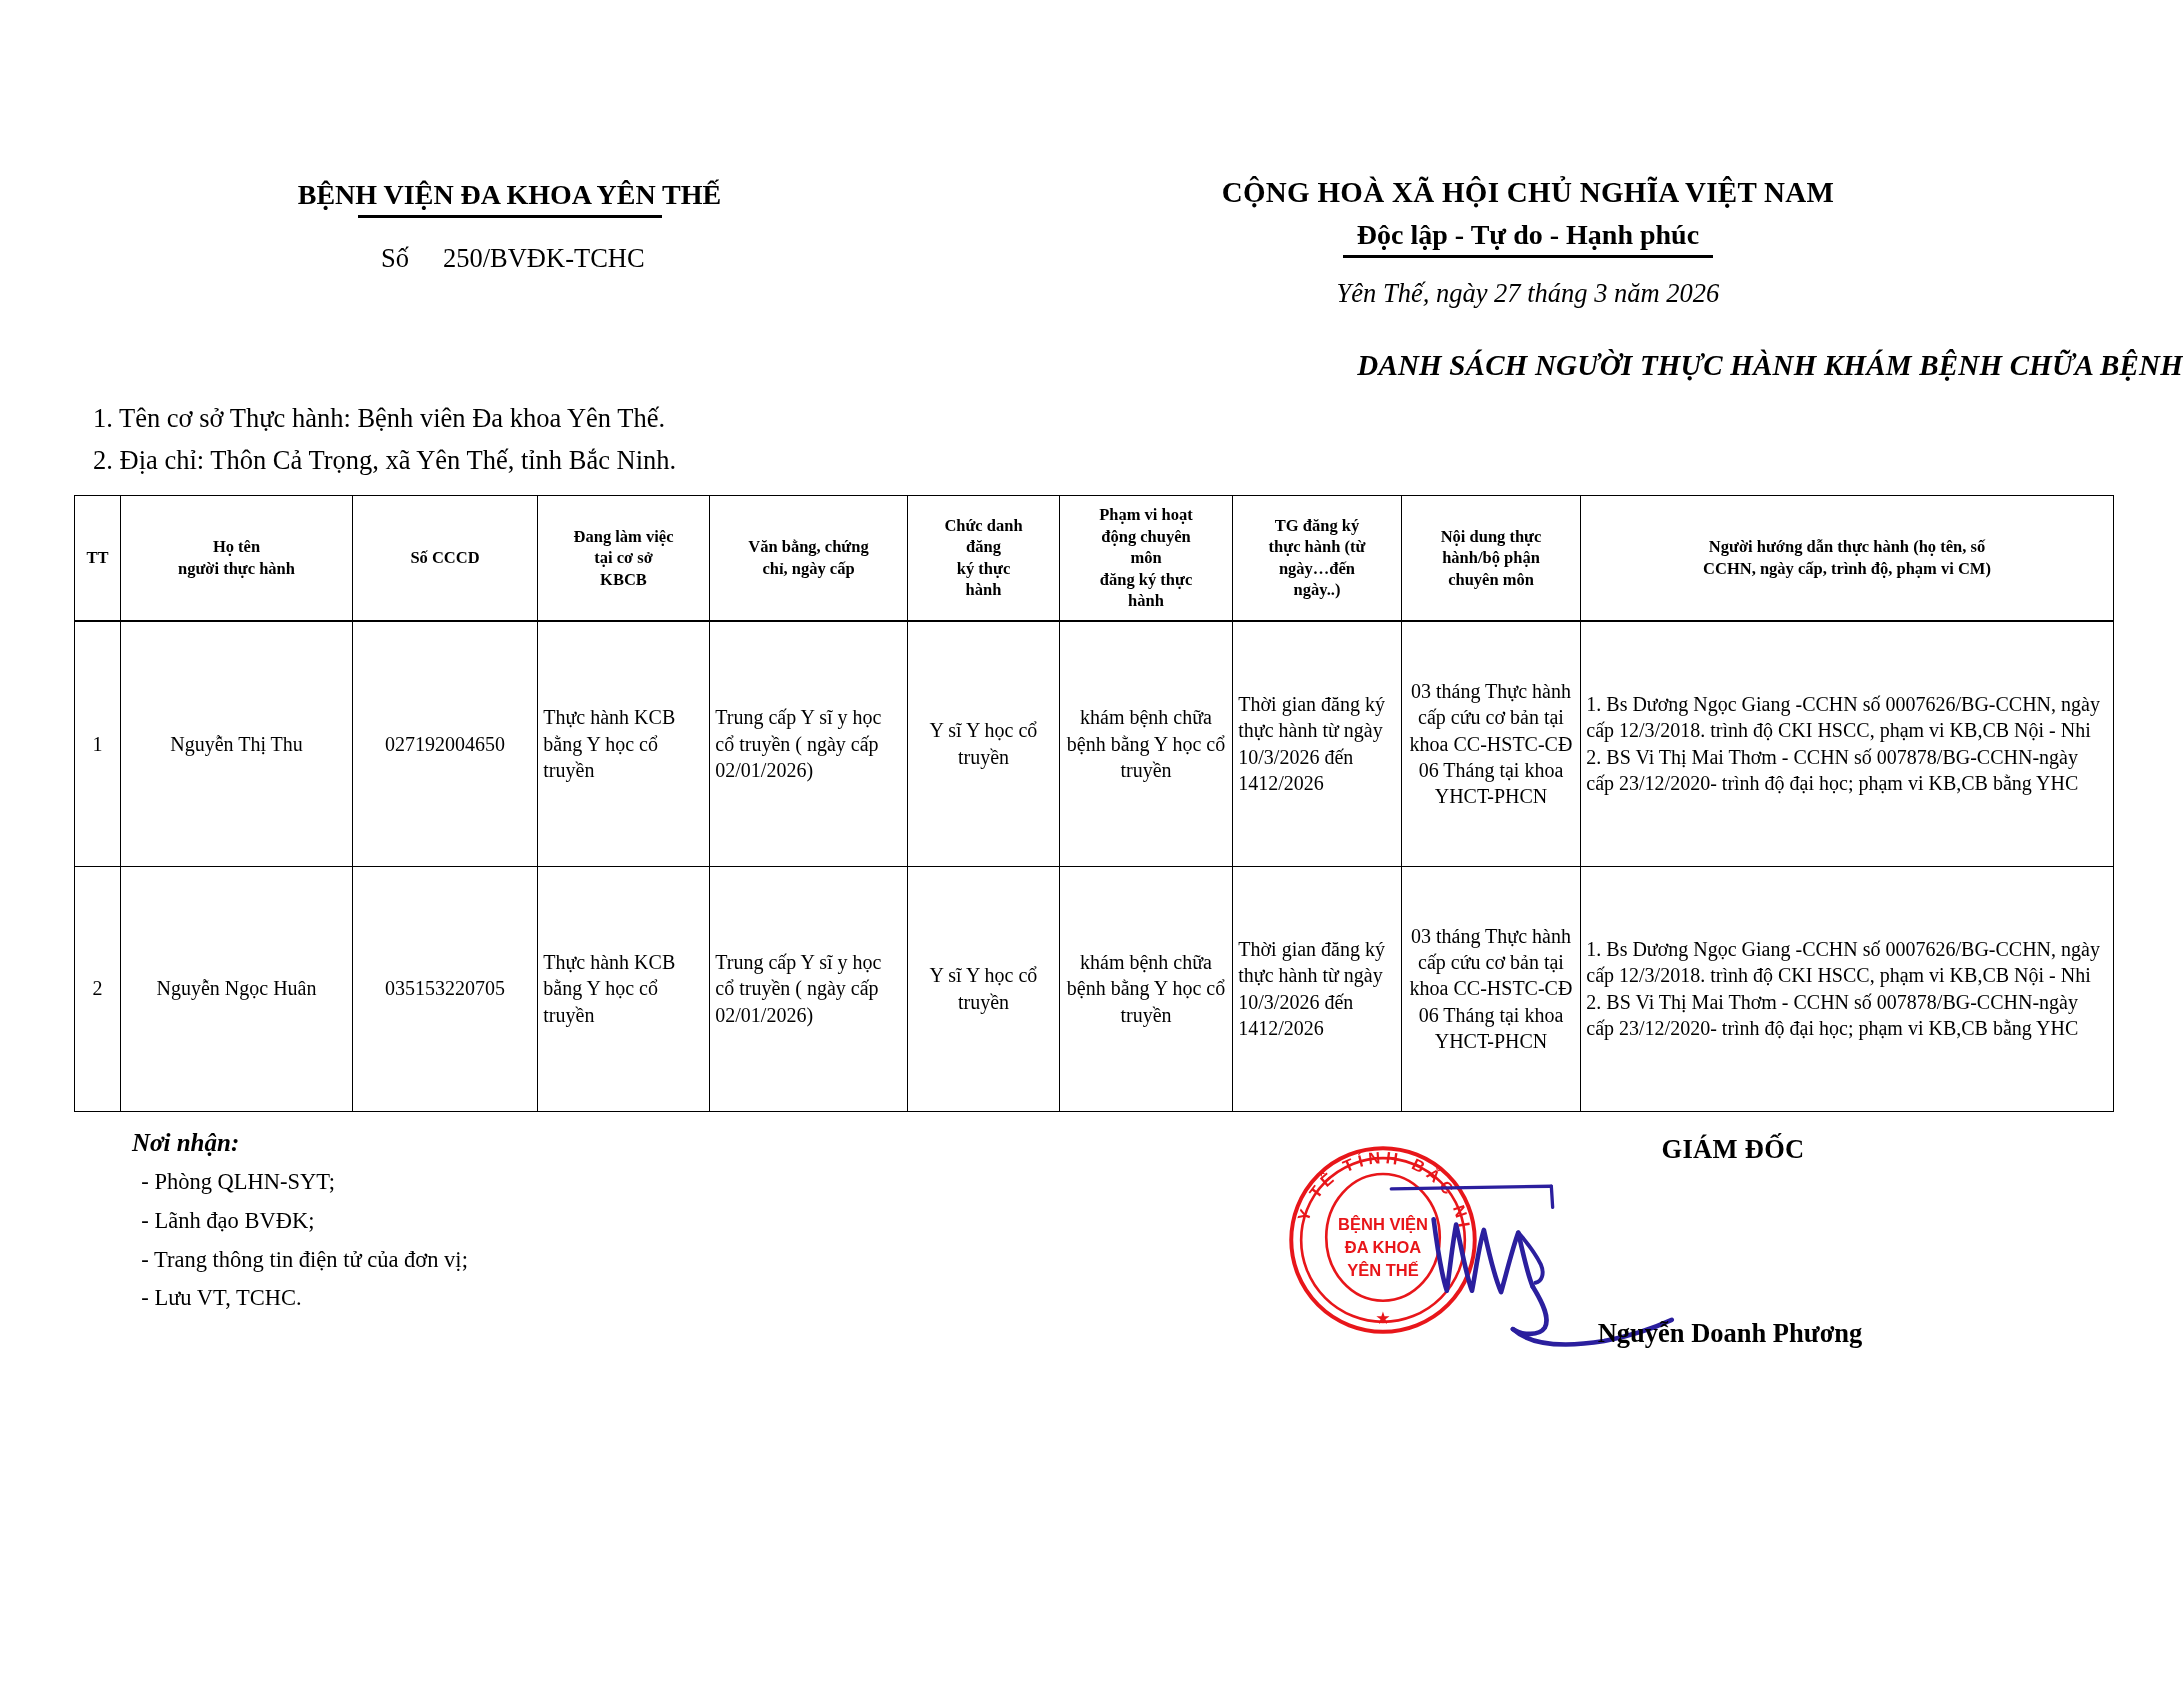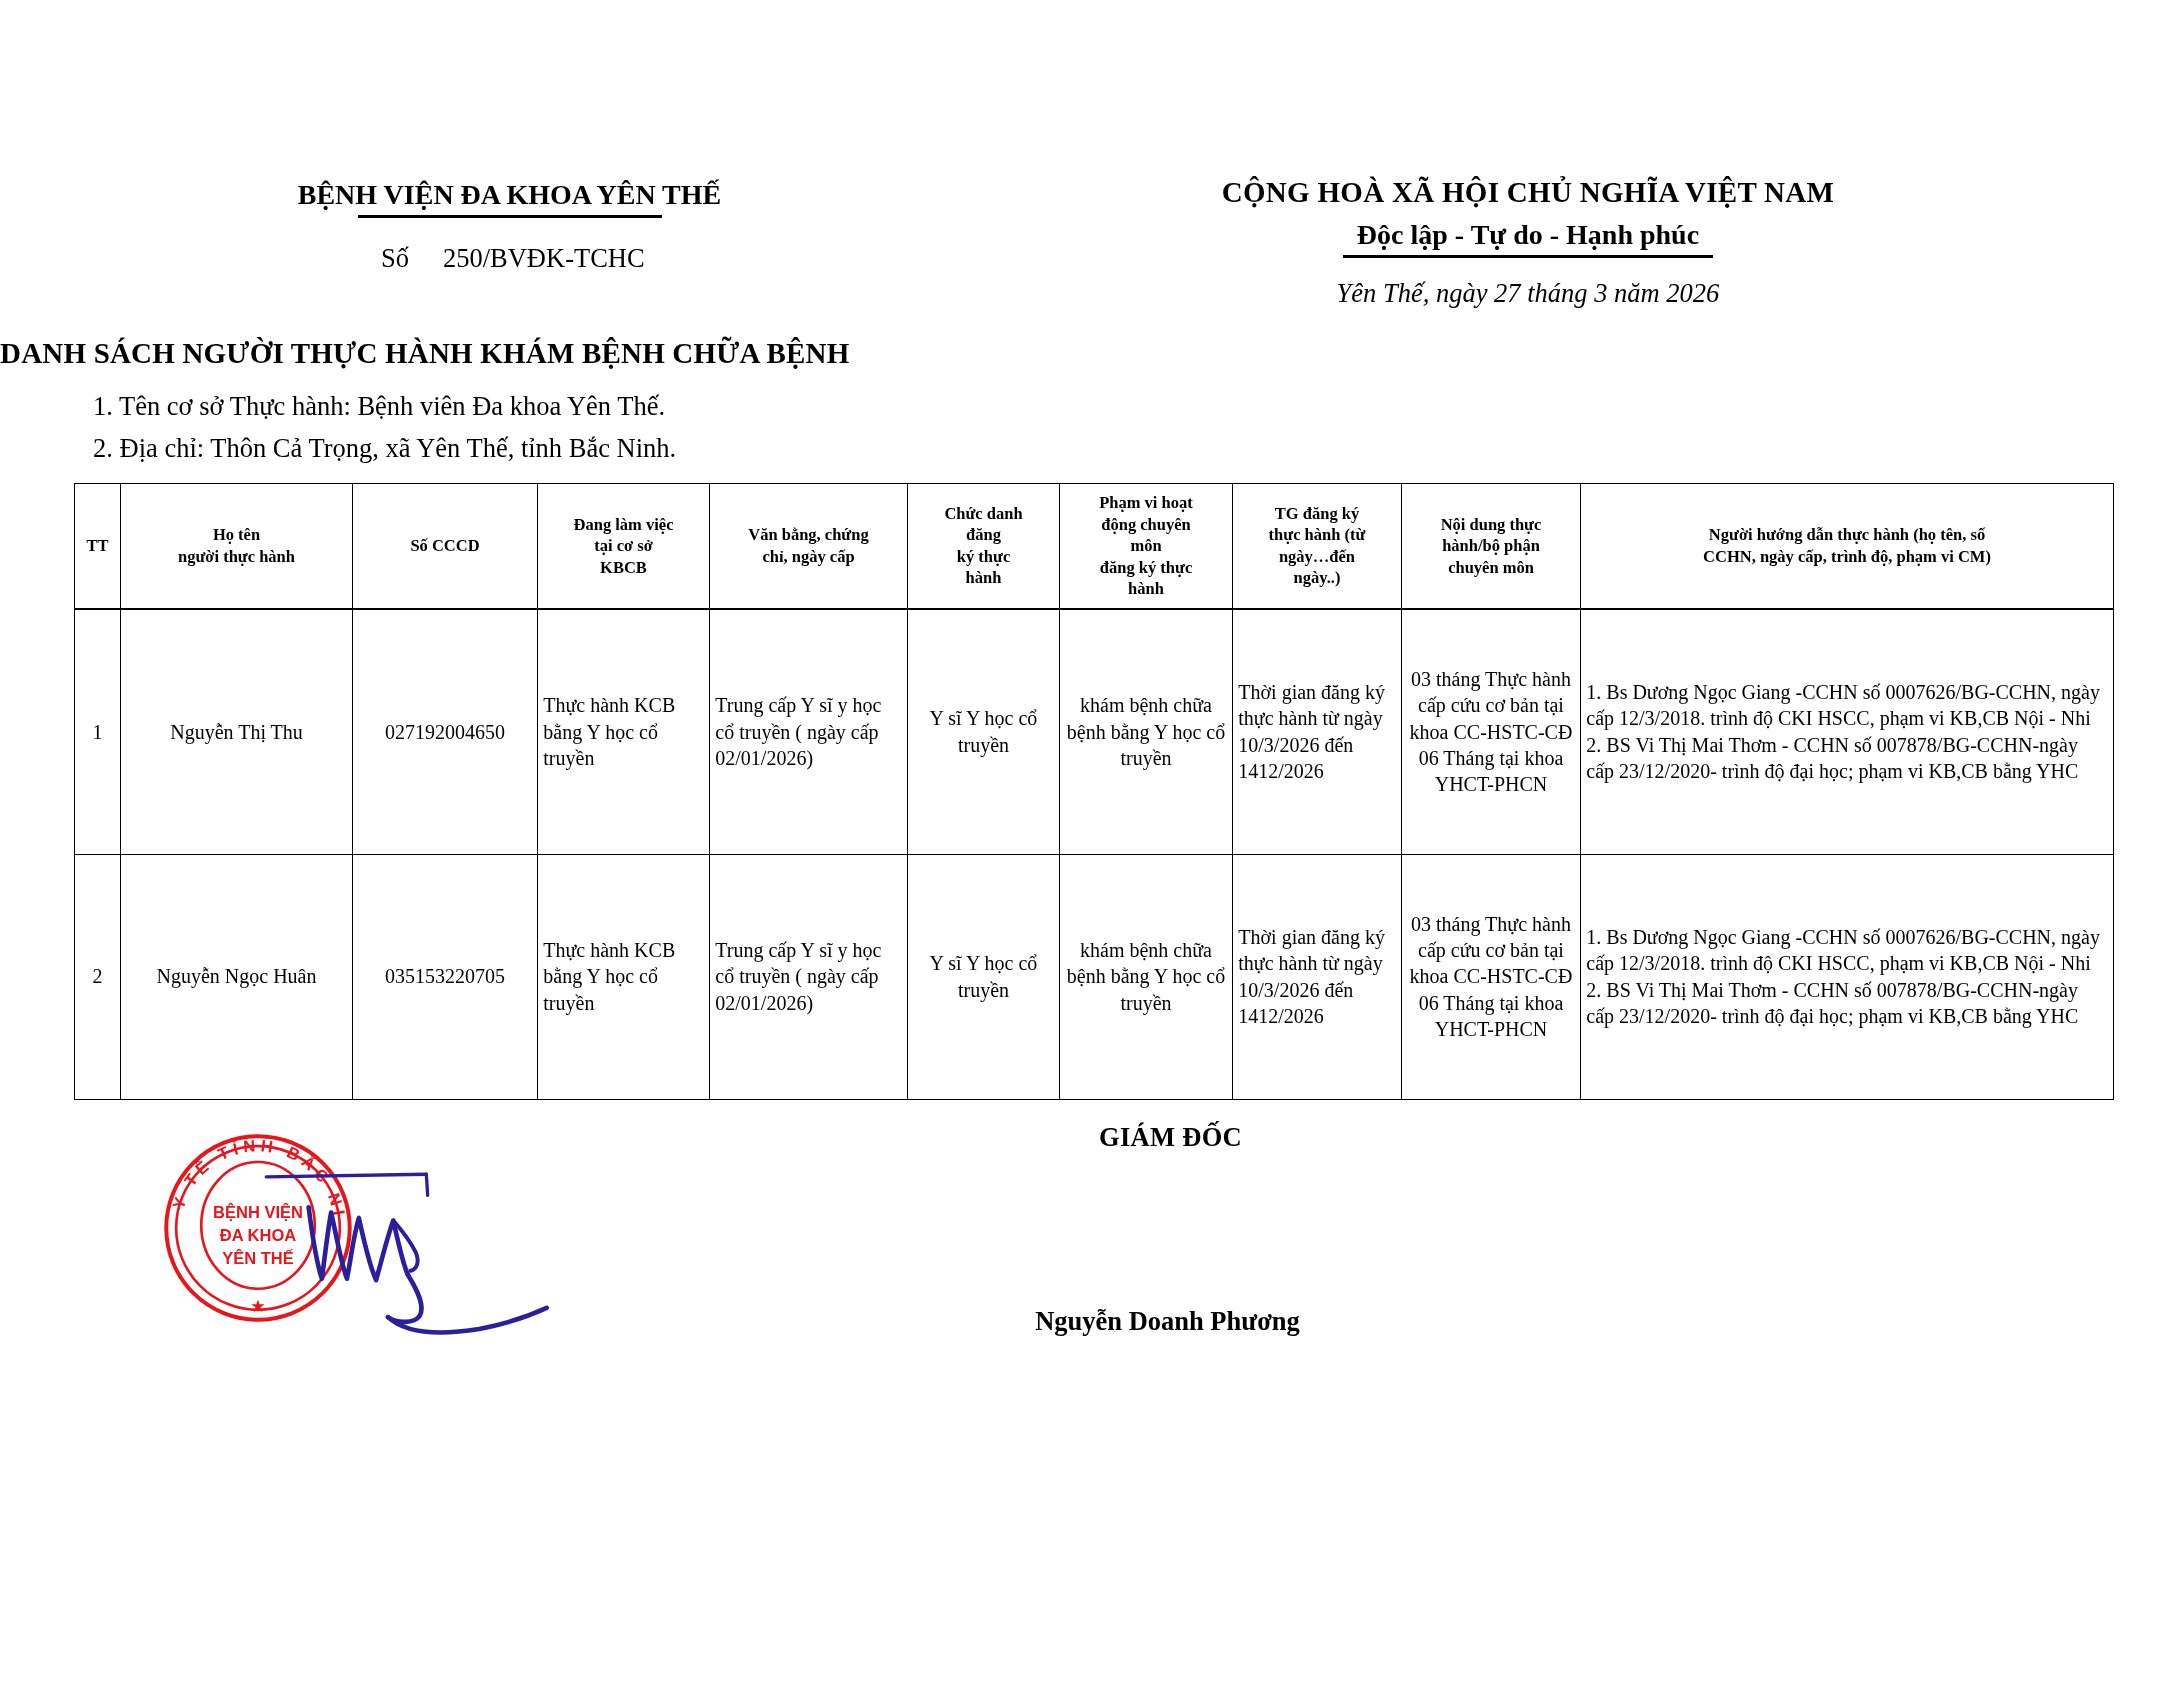--- a/index.html
+++ b/index.html
@@ -89,25 +89,26 @@
   }
   .date-line {
     margin-top: 20px;
     font-size: 26.5px;
     font-style: italic;
     white-space: nowrap;
   }
 
   
   .doc-title {
-    text-align: left;
+    text-align: right;
     font-size: 29px;
     font-weight: bold;
-    margin-top: 28px;
+    margin-top: 40px;
     letter-spacing: 0.2px;
+    font-style: italic;
   }
   .intro {
     margin: 17px 0 0 93px;
     font-size: 26.5px;
     line-height: 1.48;
   }
   .intro div { margin-bottom: 2.6px; }
 
   
   .tbl-wrap {
@@ -312,20 +313,27 @@
             <div class="sup-line" style="white-space: pre-line;">1. Bs Dương Ngọc Giang -CCHN số 0007626/BG-CCHN, ngày cấp 12/3/2018. trình độ CKI HSCC, phạm vi KB,CB Nội - Nhi
 2. BS Vi Thị Mai Thơm - CCHN số 007878/BG-CCHN-ngày cấp 23/12/2020- trình độ đại học; phạm vi KB,CB bằng YHC</div>
           </td>
         </tr>
       </tbody>
     </table>
   </div>
 
   <div class="footer">
 
+    <div class="recipients">
+      <div class="recip-title">Nơi nhận:</div>
+      <div class="recip-item">- Phòng QLHN-SYT;</div>
+      <div class="recip-item">- Lãnh đạo BVĐK;</div>
+      <div class="recip-item">- Trang thông tin điện tử của đơn vị;</div>
+      <div class="recip-item">- Lưu VT, TCHC.</div>
+    </div>
 
     <div class="signblock">
 
       <div class="seal">
         <svg width="198" height="198" viewBox="0 0 300 300">
           <defs>
             <path id="arcTop" d="M 150,150 m -116,0 a 116,116 0 0 1 232,0" fill="none"></path>
             <path id="arcBottom" d="M 150,150 m 116,0 a 116,116 0 0 1 -232,0" fill="none"></path>
           </defs>
           <circle cx="150" cy="150" r="139" fill="none" stroke="#E8161A" stroke-width="6"></circle>

